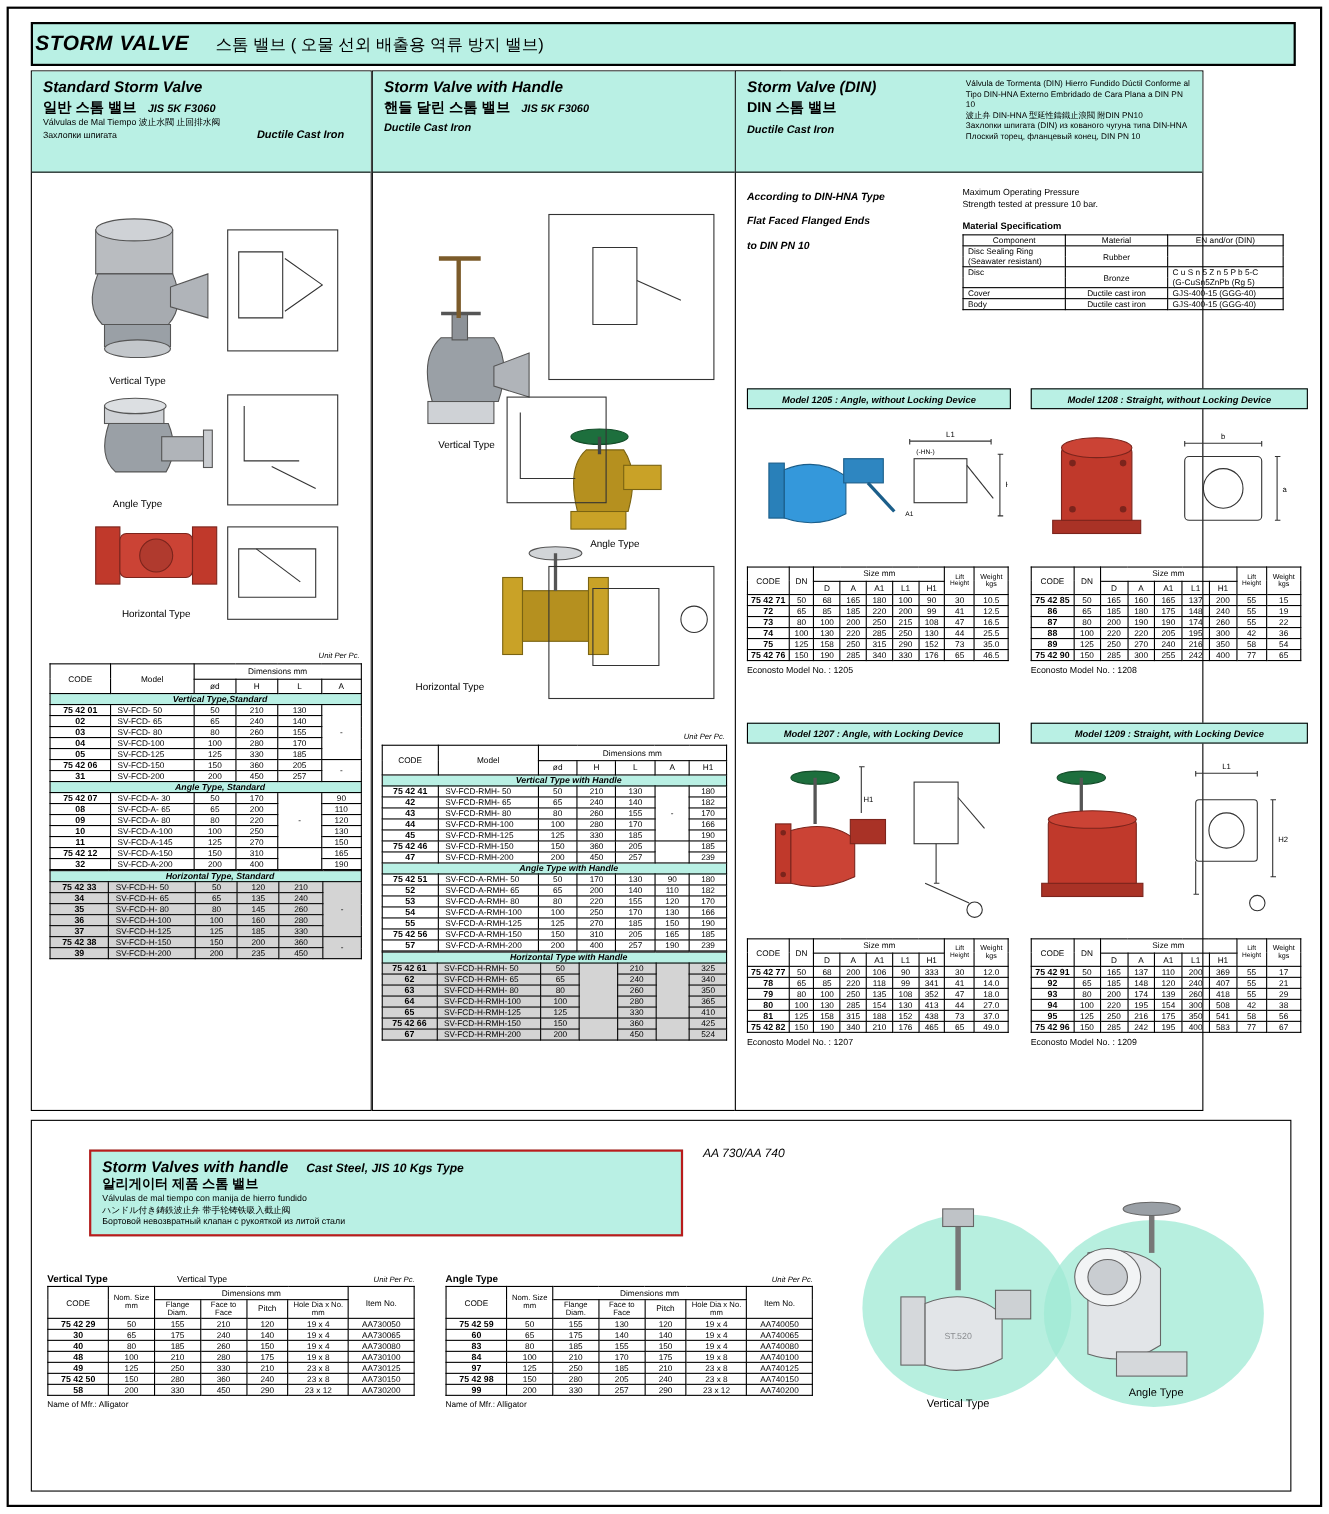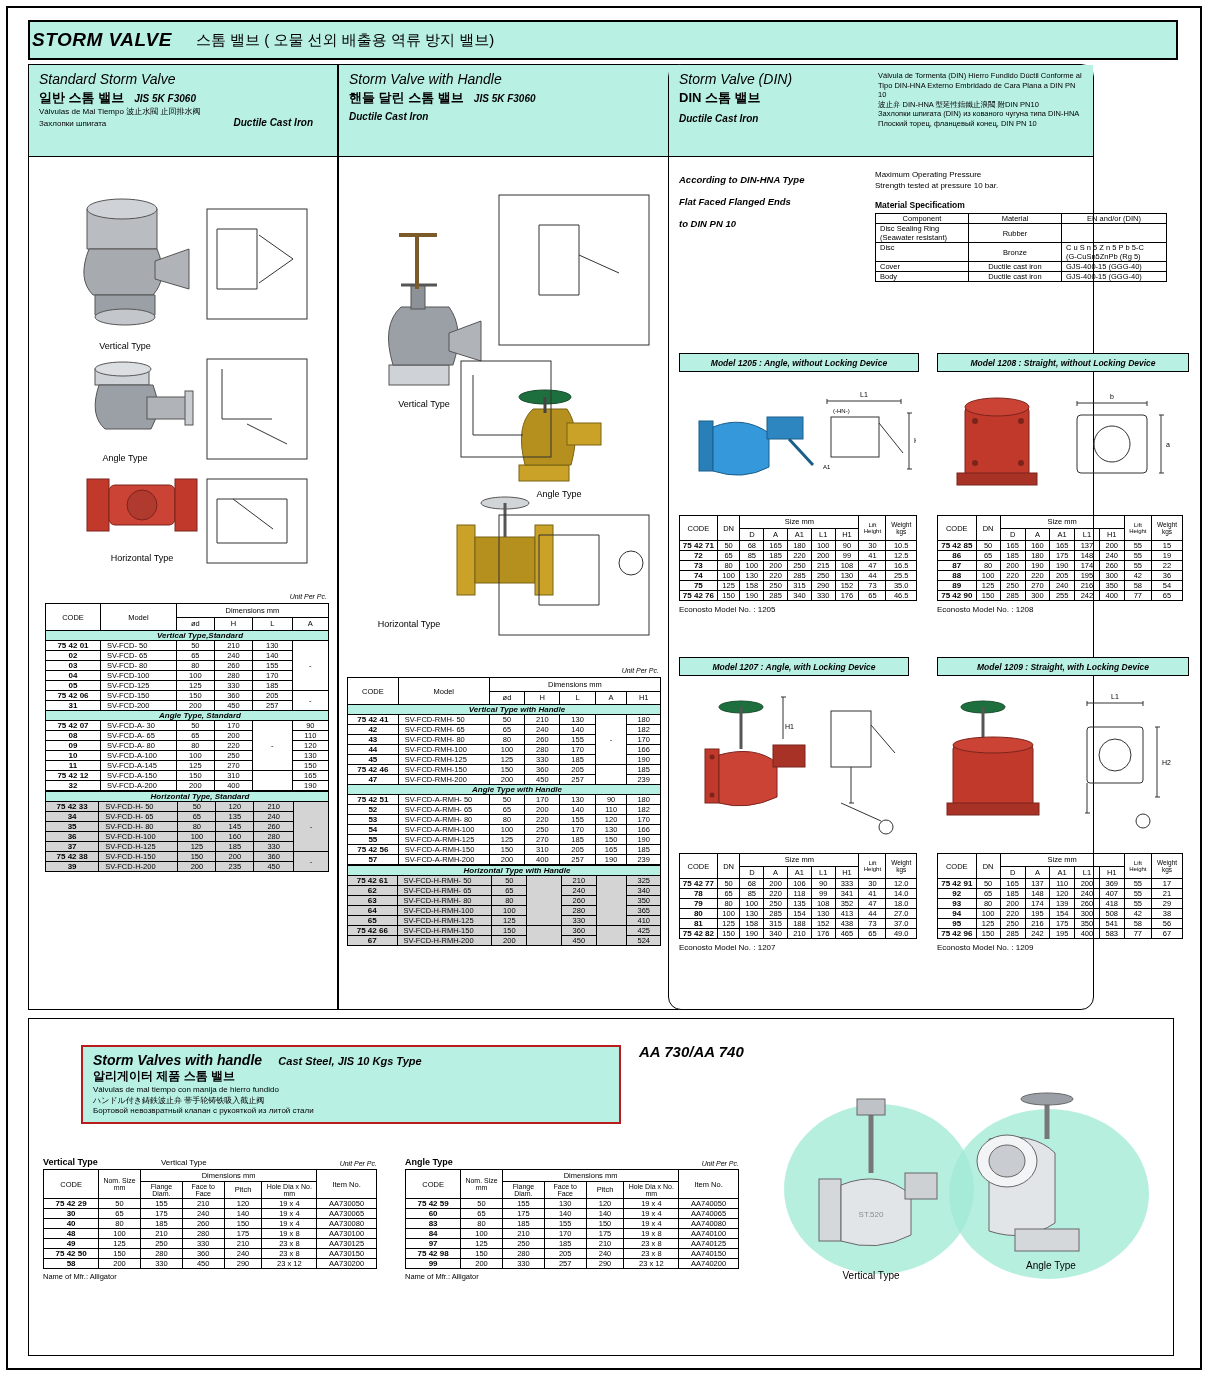--- a/index.html
+++ b/index.html
@@ -17,23 +17,23 @@
     position:absolute;left:28px;top:20px;width:1146px;height:36px;
     background:#b9f0e4;border:2px solid #000;display:flex;align-items:center;
   }
   .title-bar .t1{font-style:italic;font-weight:bold;font-size:19px;margin-left:2px;letter-spacing:.5px;}
   .title-bar .t2{font-size:15px;margin-left:24px;}
   
   .cols{position:absolute;left:28px;top:64px;width:1146px;height:946px;}
   .col{position:absolute;top:0;border:1px solid #000;height:946px;box-sizing:border-box;background:#fff;}
   .col1{left:0;width:310px;}
   .col2{left:310px;width:372px;}
-  .col3{left:640px;width:426px;border-radius:13px;}
+  .col3{left:640px;width:426px;}
   .hdr{background:#b9f0e4;border-bottom:1px solid #000;box-sizing:border-box;padding:6px 8px 5px 10px;}
-  .hdr h2{margin:0;font-style:italic;font-weight:normal;font-size:14px;}
+  .hdr h2{margin:0;font-style:italic;font-weight:bold;font-size:14px;}
   .hdr .kr{font-weight:bold;font-size:13px;margin-top:2px;}
   .hdr .jis{font-style:italic;font-weight:bold;font-size:10px;margin-left:10px;}
   .hdr .sm{font-size:8px;line-height:10px;}
   .hdr .mat{font-style:italic;font-weight:bold;font-size:10px;}
   .hdr-row{display:flex;align-items:baseline;}
   .hdr3{display:flex;}
   .hdr3 .left{width:195px;}
   .hdr3 .right{flex:1;font-size:7.5px;line-height:9.5px;padding-left:4px;}
 
   
@@ -52,21 +52,21 @@
   
   .dinbox{position:absolute;border:1px solid #000;background:#b9f0e4;font-style:italic;font-weight:bold;font-size:8.5px;display:flex;align-items:center;justify-content:center;}
   .modelno{position:absolute;font-size:8px;}
   
   .bottom{position:absolute;left:28px;top:1018px;width:1146px;height:338px;border:1px solid #000;box-sizing:border-box;background:#fff;}
   .bhdr{position:absolute;left:52px;top:26px;width:540px;background:#b9f0e4;border:2px solid #b91c1c;padding:5px 10px;box-sizing:border-box;}
   .bhdr h2{margin:0;font-style:italic;font-weight:bold;font-size:14px;display:inline;}
   .bhdr .cs{font-style:italic;font-weight:bold;font-size:11px;margin-left:14px;}
   .bhdr .kr{font-weight:bold;font-size:12px;}
   .bhdr .sm{font-size:8px;line-height:10.5px;}
-  .aa{position:absolute;left:610px;top:24px;font-style:italic;font-weight:bold;font-size:15px;}
+  .aa{position:absolute;left:610px;top:24px;font-style:italic;font-weight:normal;font-size:11px;}
   .mfr{font-size:7.5px;}
   .tbl-title{font-weight:bold;font-size:9px;}
   svg{display:block;}
 </style>
 </head>
 <body>
 
 <div class="page">
   <div class="outer-border"></div>
 

